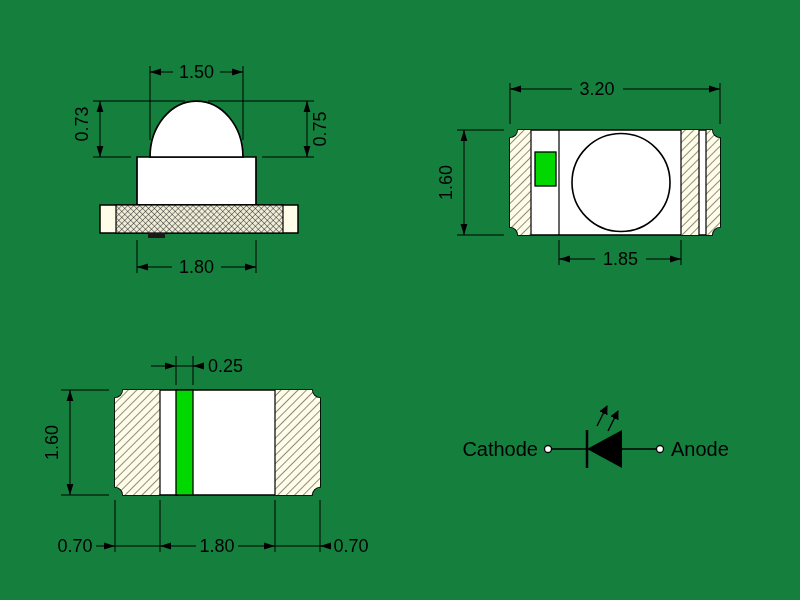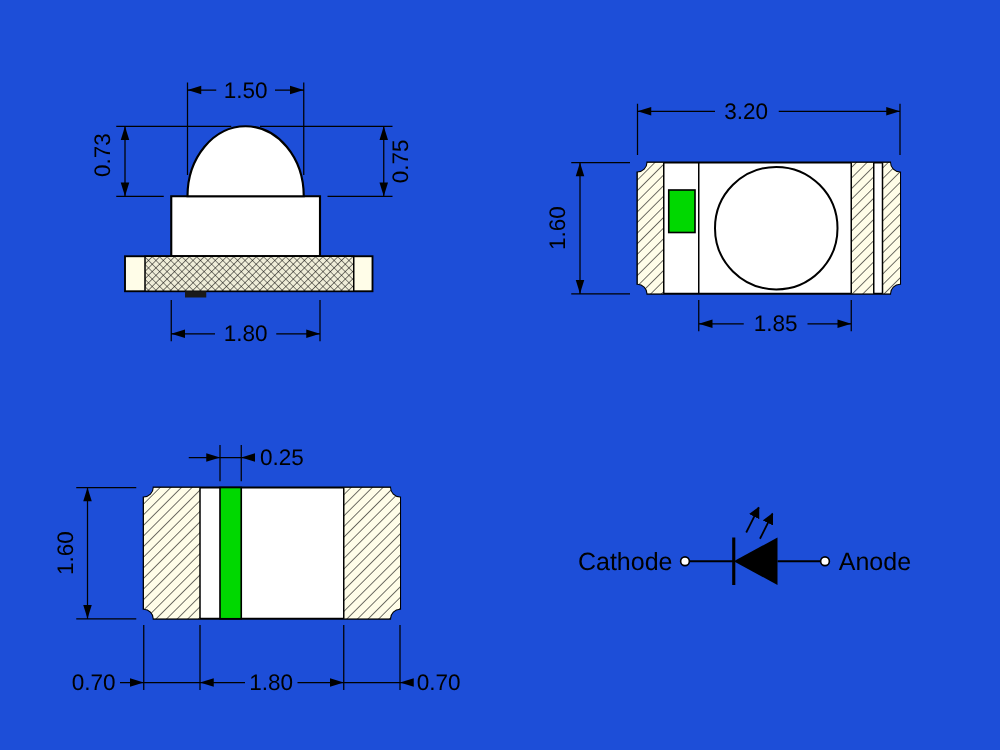--- a/index.html
+++ b/index.html
@@ -1,16 +1,16 @@
 <!DOCTYPE html>
 <html><head>
 <meta charset="utf-8">
 <style>
   html,body{margin:0;padding:0;background:#ffffff;}
-  #stage{position:relative;width:800px;height:600px;background:#1d4ed8;overflow:hidden;}
+  #stage{position:relative;width:800px;height:600px;background:#15803d;overflow:hidden;}
   svg text{font-family:"Liberation Sans","DejaVu Sans",sans-serif;fill:#000;}
   .dim{font-size:18px;}
   .lbl{font-size:20px;}
 </style>
 </head>
 <body>
 
 <div id="stage">
 <svg width="800" height="600" viewBox="0 0 800 600">
   <defs>

